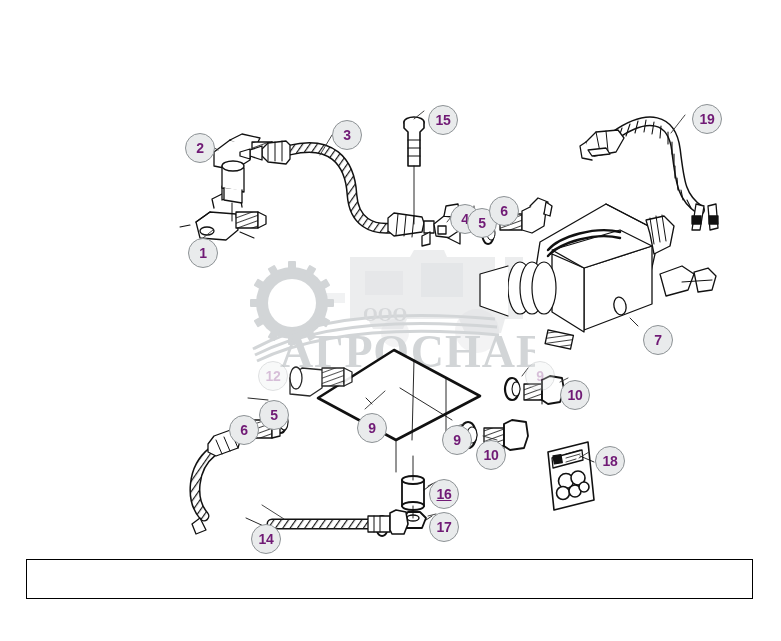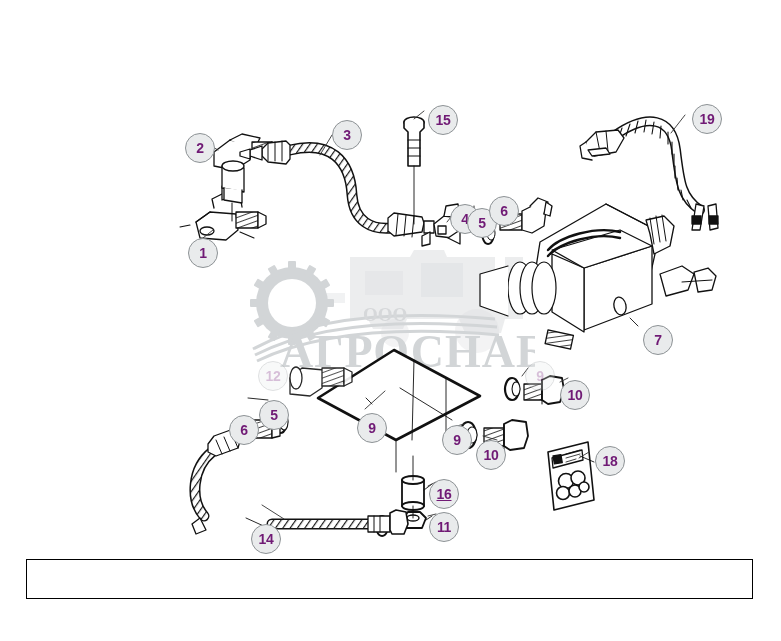--- a/index.html
+++ b/index.html
@@ -370,21 +370,21 @@
         <div class="callout" style="left: 251px; top: 524px;">
           <span>14</span>
         </div>
         <div class="callout" style="left: 428px; top: 105px;">
           <span>15</span>
         </div>
         <div class="callout" style="left: 429px; top: 479px; text-decoration: underline;">
           <span>16</span>
         </div>
         <div class="callout" style="left: 429px; top: 512px;">
-          <span>11</span>
+          <span>17</span>
         </div>
         <div class="callout" style="left: 595px; top: 446px; justify-content: center;">
           <span>18</span>
         </div>
         <div class="callout" style="left: 692px; top: 104px;">
           <span>19</span>
         </div>
         <div class="callout" style="left: 259px; top: 400px;">
           <span>5</span>
         </div>

